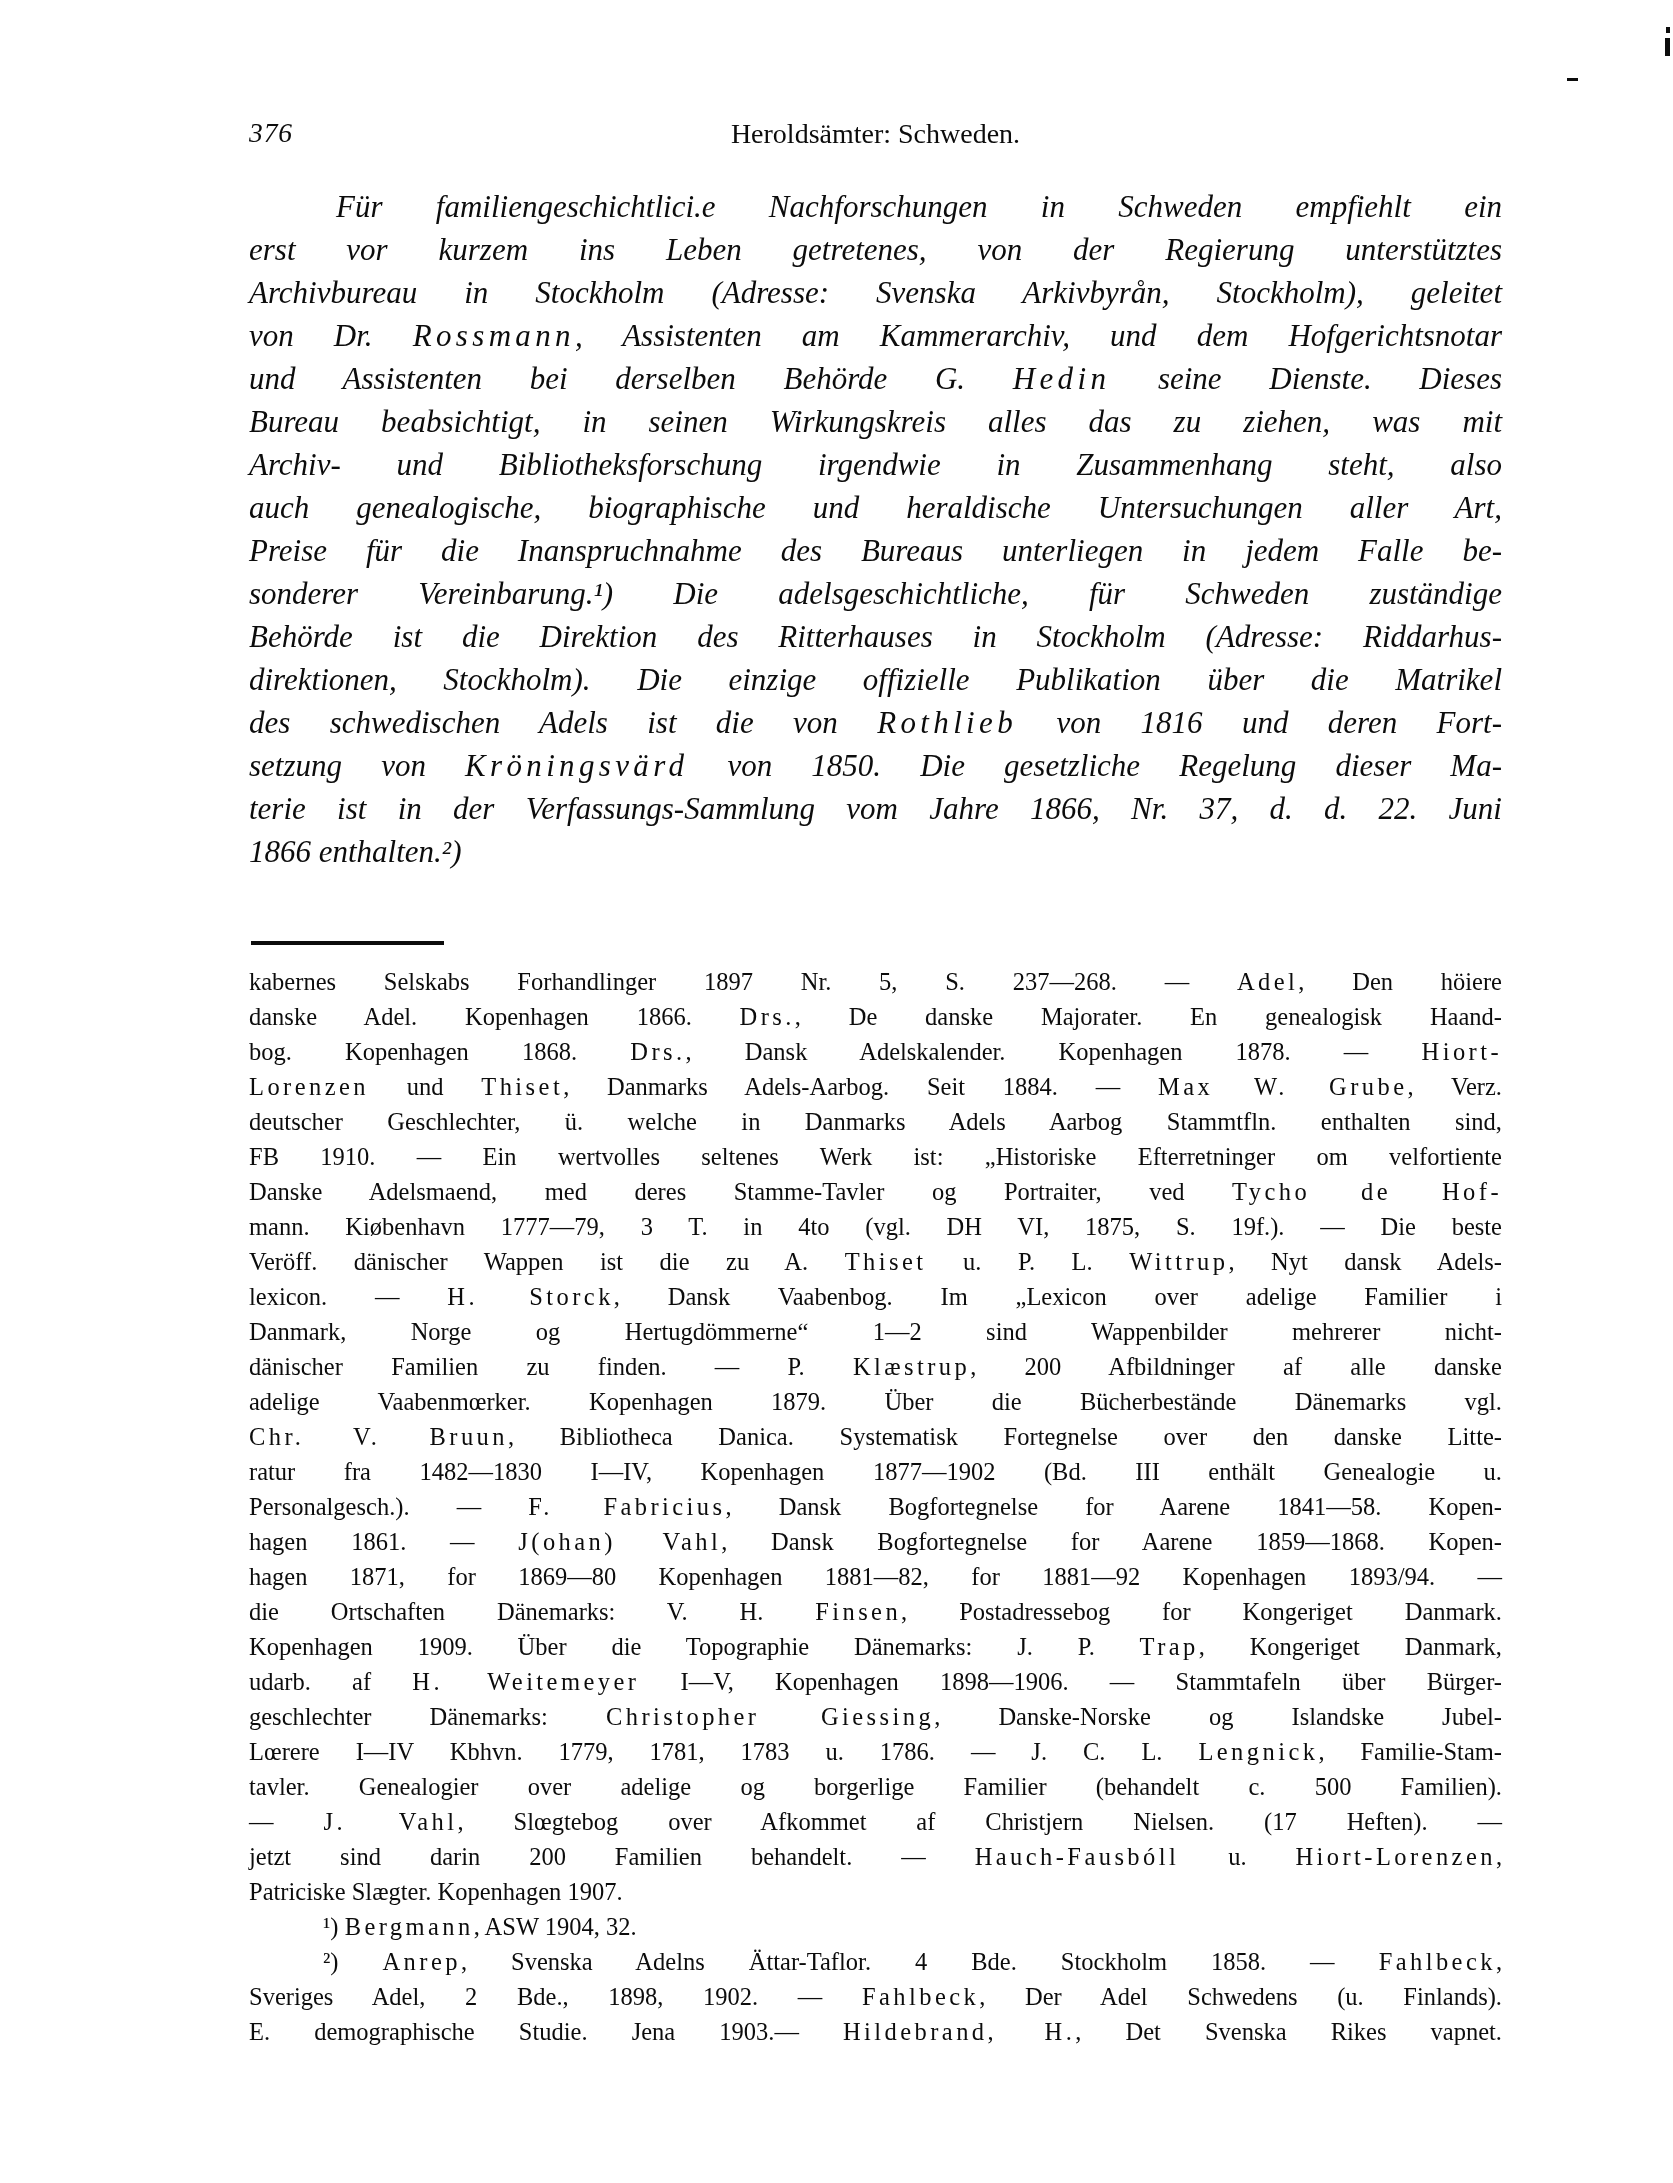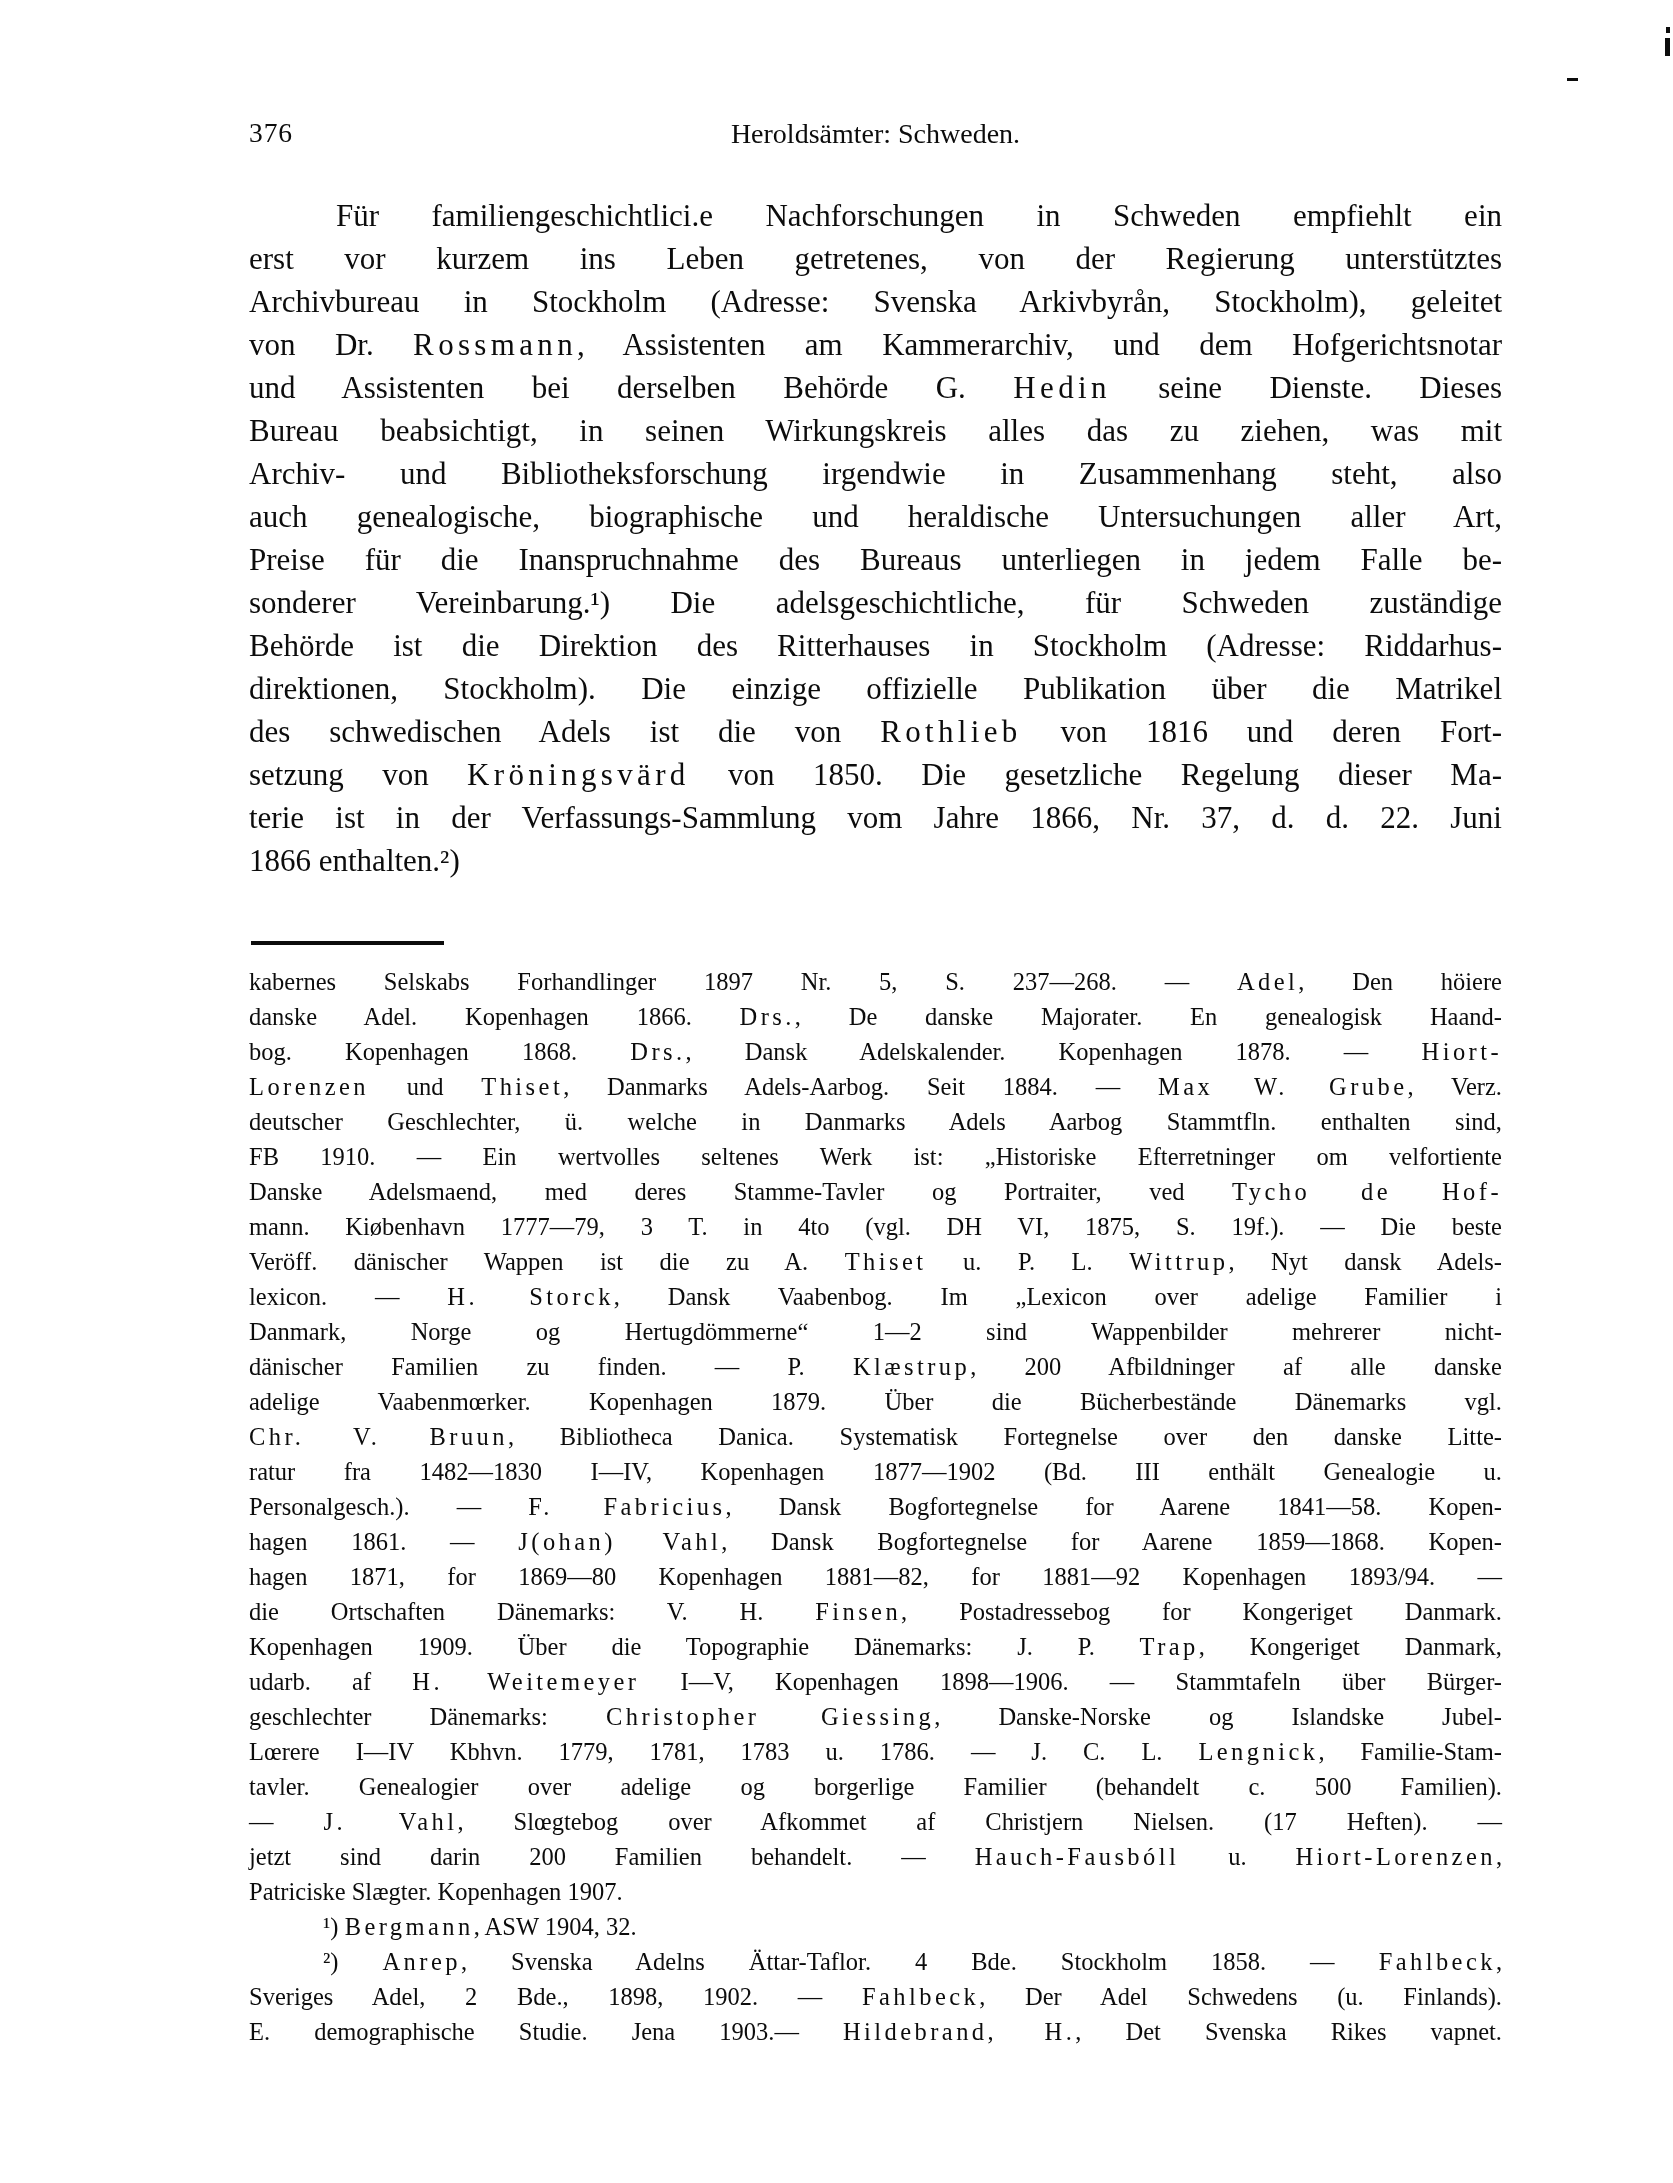--- a/index.html
+++ b/index.html
@@ -23,35 +23,37 @@
     top: 117px;
     width: 1253px;
     height: 35px;
   }
   .page-number {
     position: absolute;
     left: 0;
     top: 0;
     font-size: 27.5px;
     letter-spacing: 0.9px;
+    font-style: italic;
   }
   .running-head {
     position: absolute;
     left: 0;
     top: 0.9px;
     width: 100%;
     text-align: center;
     font-size: 28px;
   }
   
   .main-paragraph {
     position: absolute;
     left: 249px;
-    top: 194px;
+    top: 185px;
     width: 1253px;
+    font-style: italic;
   }
   .main-paragraph .line {
     font-size: 31px;
     line-height: 43px;
     height: 43px;
     white-space: normal;
     text-align: justify;
     text-align-last: justify;
   }
   

